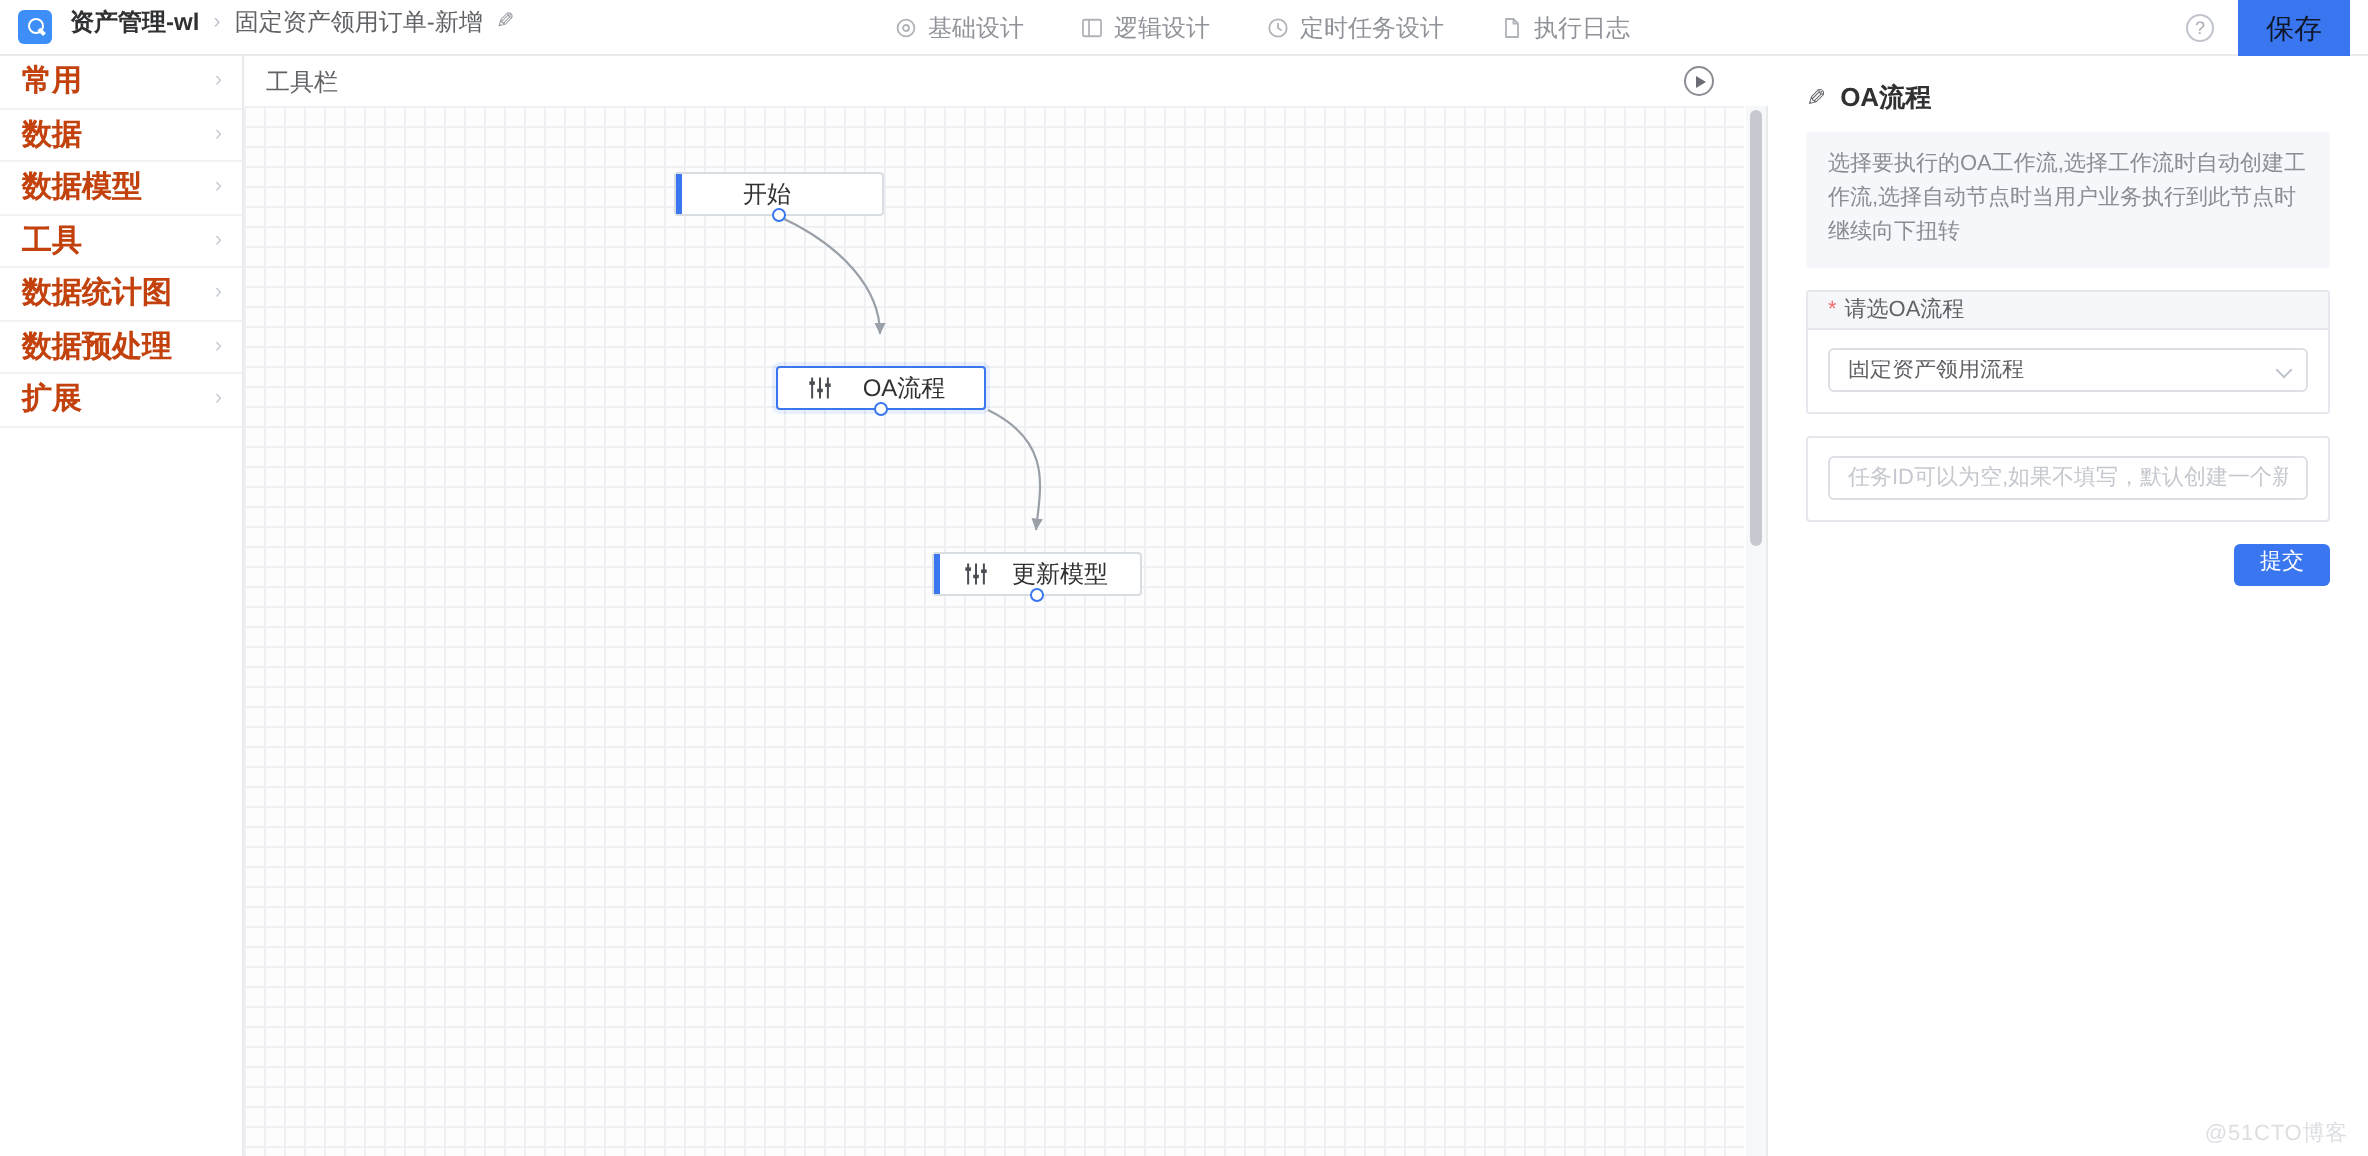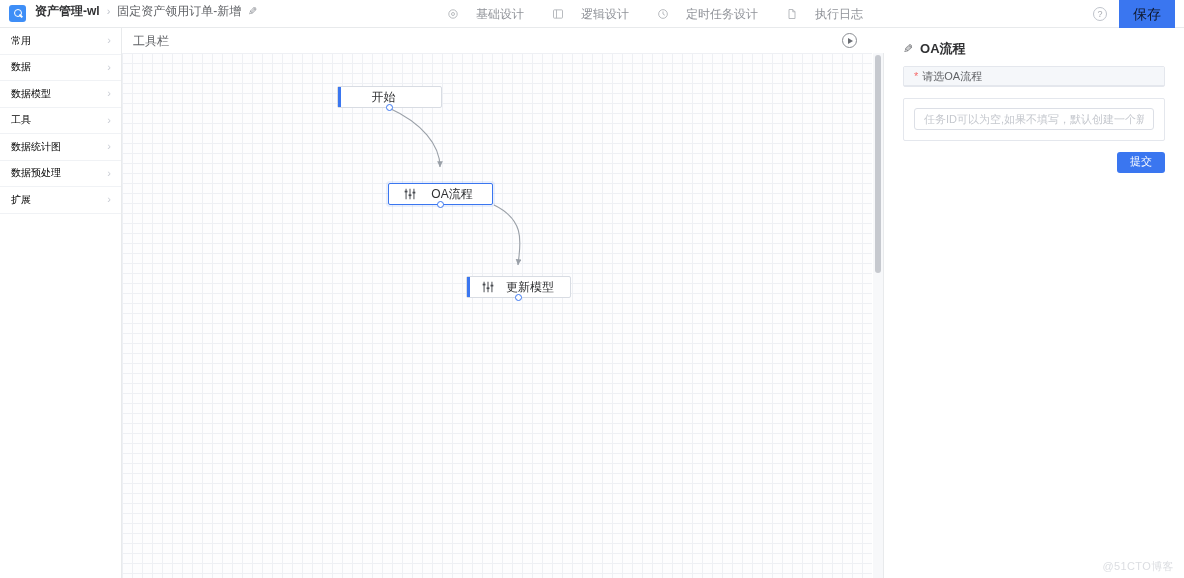--- a/index.html
+++ b/index.html
@@ -68,21 +68,21 @@
 
   .topnav {
     position: absolute;
     left: 447px; top: 0;
     height: 28px;
     display: flex; align-items: center;
     gap: 28px;
   }
   .topnav-item {
     display: flex; align-items: center;
-    gap: 17px;
+    gap: 5px;
     color: #909399;
     font-size: 12px;
     cursor: pointer;
     white-space: nowrap;
   }
   .topnav-item .nv-ic {
     display: inline-flex;
     width: 12px; height: 12px;
     align-items: center; justify-content: center;
     color: #b0b3b8;
@@ -128,23 +128,23 @@
   }
   .side-item {
     height: 26.5px;
     display: flex; align-items: center;
     justify-content: space-between;
     padding: 0 10px 0 11px;
     border-bottom: 1px solid #f0f2f5;
     cursor: pointer;
   }
   .side-item-label {
-    font-size: 10px;
-    font-weight: normal;
-    color: #000000;
+    font-size: 15px;
+    font-weight: bold;
+    color: #c2410c;
     line-height: 1;
   }
   .side-chevron {
     color: #c8ccd4;
     font-size: 11px;
     line-height: 1;
   }
 
   
   .canvas-wrap {
@@ -540,28 +540,35 @@
     <div class="thumb"></div>
   </div>
 </div>
 
 <div class="rightpanel">
   <div class="rp-title">
     <span class="rp-title-ic">✎</span>
     <span class="rp-title-text">OA流程</span>
   </div>
 
+  <div class="rp-desc">选择要执行的OA工作流,选择工作流时自动创建工作流,选择自动节点时当用户业务执行到此节点时继续向下扭转</div>
 
   <div class="card">
     <div class="card-head">
       <span class="card-head-label">
         <span class="req-star">*</span>
         <span>请选OA流程</span>
       </span>
     </div>
+    <div class="card-body">
+      <div class="select-box">
+        <span class="select-value">固定资产领用流程</span>
+        <span class="select-caret"></span>
+      </div>
+    </div>
   </div>
 
   <div class="card">
     <div class="card-body">
       <input class="text-input" type="text" placeholder="任务ID可以为空,如果不填写，默认创建一个新的流程，必需选择工作流节" style="">
     </div>
   </div>
 
   <div class="submit-row">
     <button class="submit-btn">提交</button>

